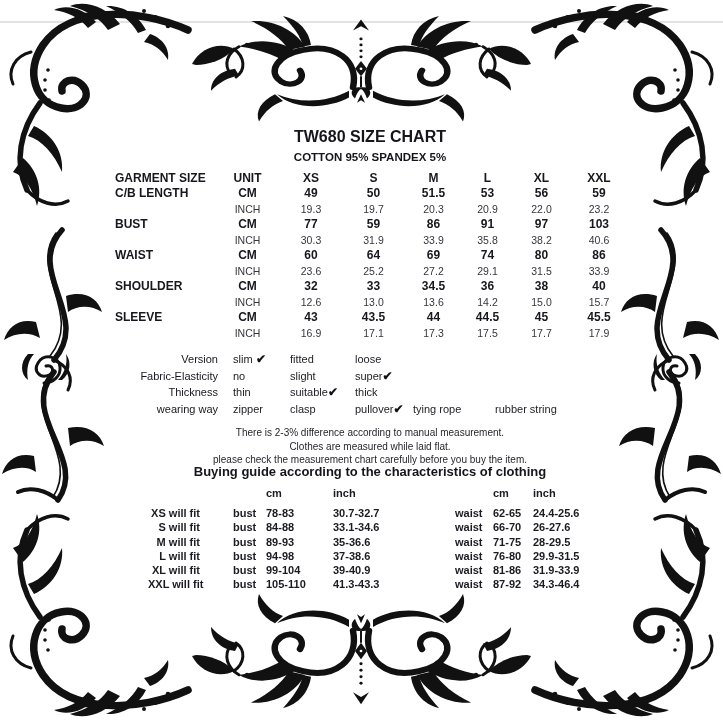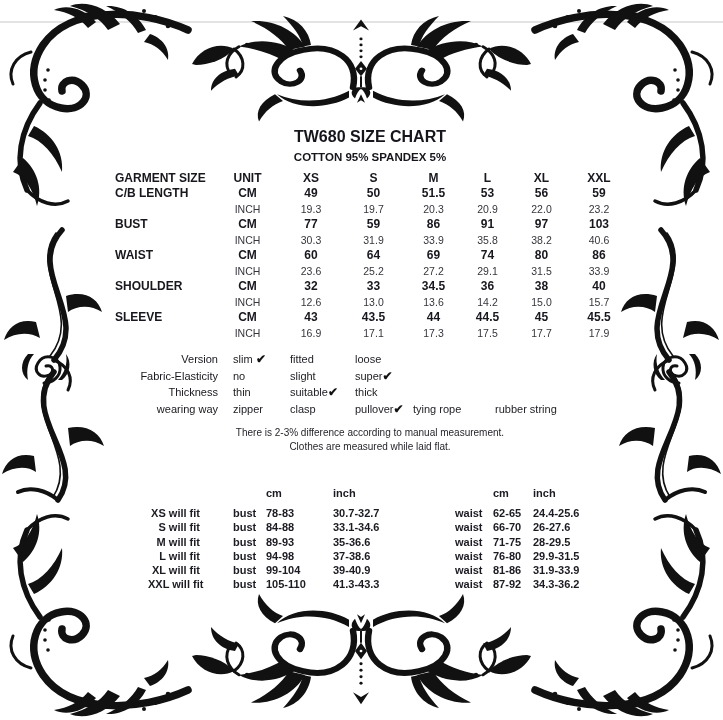--- a/index.html
+++ b/index.html
@@ -326,22 +326,24 @@
       <span class="aopt w5">
           <span class="t">rubber string</span>
           <span class="chk"></span>
         </span>
     </div>
   </div>
 
   <div class="notes">
     <div>There is 2-3% difference according to manual measurement.</div>
     <div>Clothes are measured while laid flat.</div>
+    <div>please check the measurement chart carefully before you buy the item.</div>
   </div>
 
+  <div class="bg-head">Buying guide according to the characteristics of clothing</div>
 
   <div class="guide">
     <div class="grow ghead">
       <span></span>
       <span></span>
       <span class="gcm">cm</span>
       <span class="gin">inch</span>
       <span></span>
       <span></span>
       <span class="gcm2">cm</span>
@@ -399,17 +401,17 @@
       <span class="gin2">31.9-33.9</span>
     </div>
     <div class="grow">
       <span class="gs">XXL will fit</span>
       <span class="gb">bust</span>
       <span class="gcm">105-110</span>
       <span class="gin">41.3-43.3</span>
       <span></span>
       <span class="gw">waist</span>
       <span class="gcm2">87-92</span>
-      <span class="gin2">34.3-36.2</span>
+      <span class="gin2">34.3-46.4</span>
     </div>
   </div>
 
 </div>
 
 </body></html>

